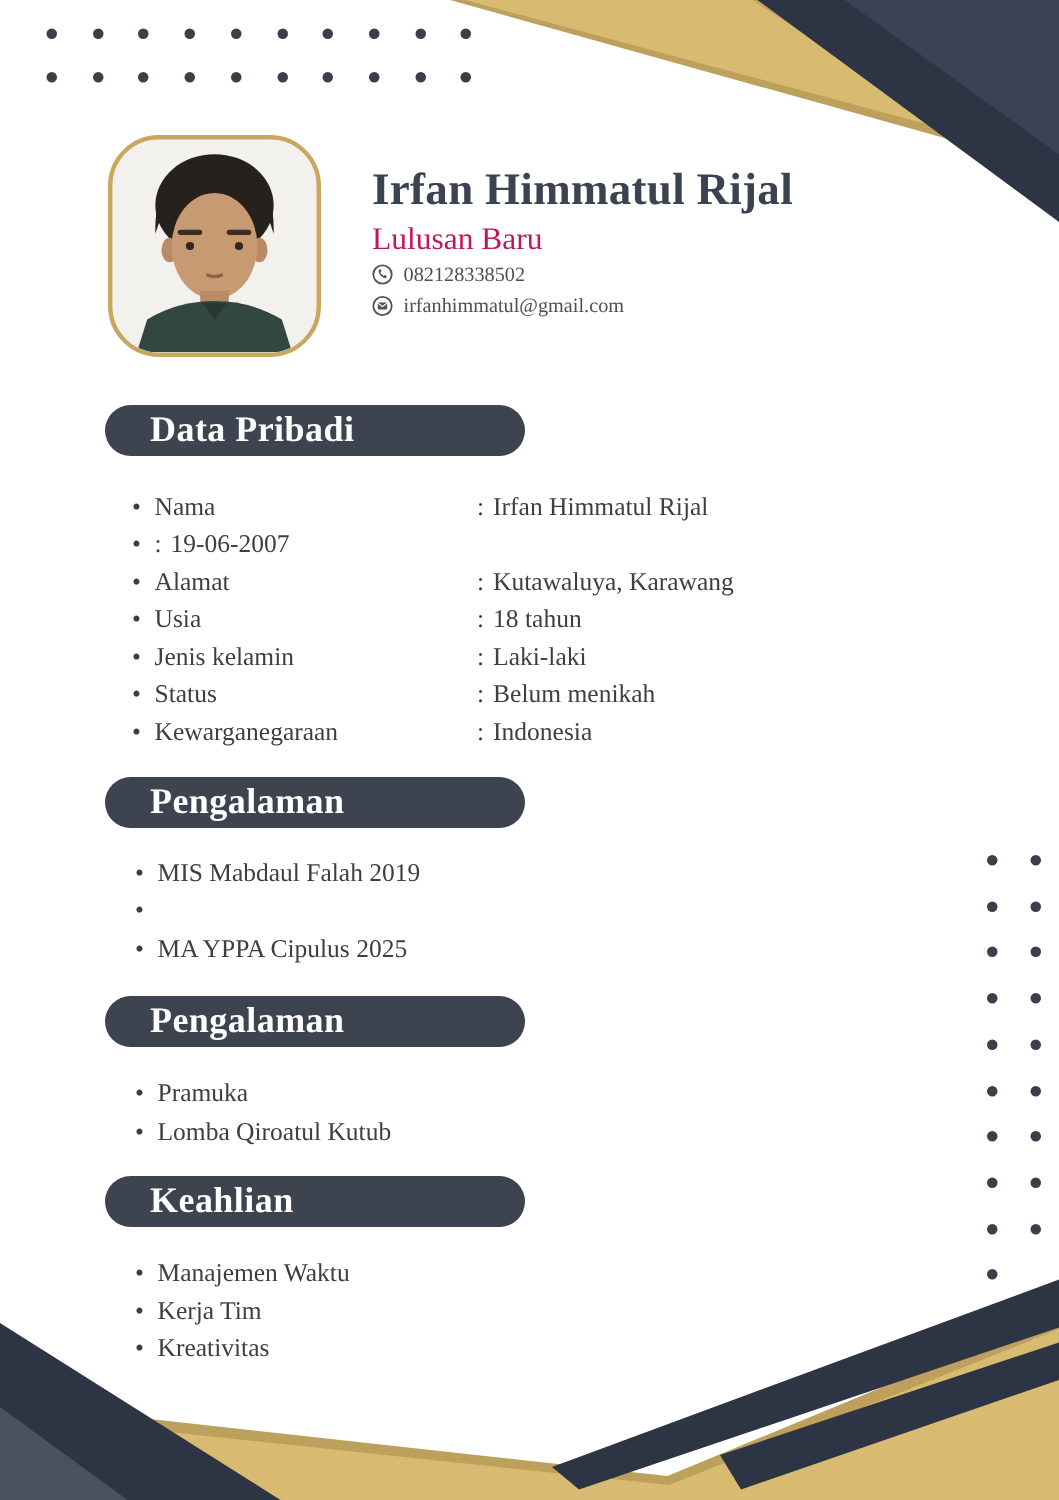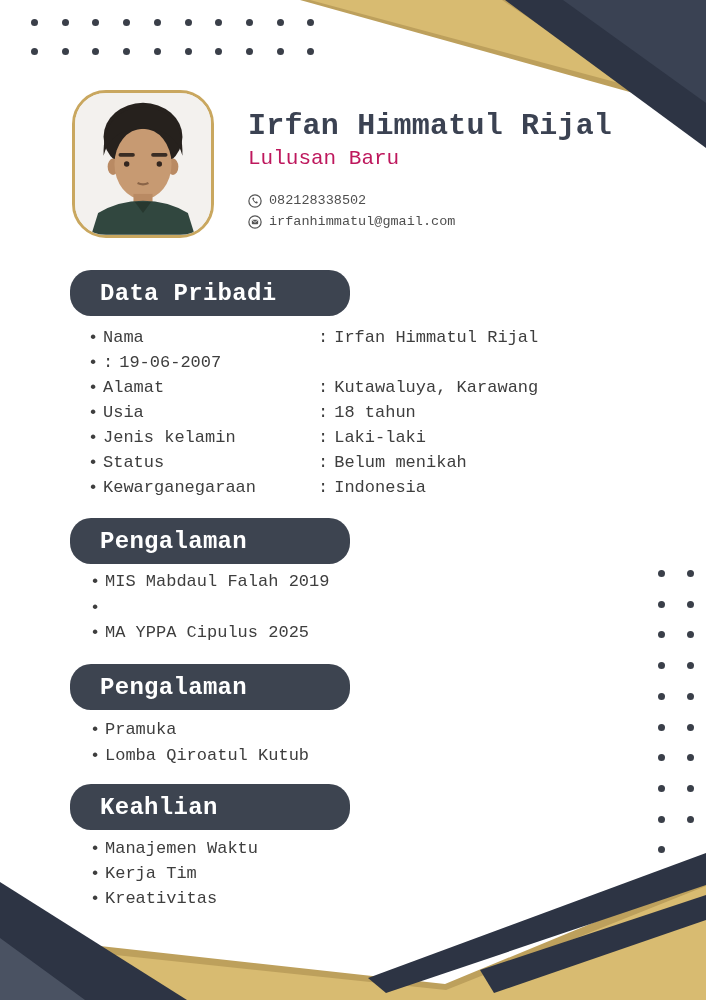--- a/index.html
+++ b/index.html
@@ -1,42 +1,42 @@
 <!DOCTYPE html>
 <html><head>
 <meta charset="utf-8">
 <style>
   html,body{margin:0;padding:0;background:#e8e8e8;}
   .page{
     position:relative;width:706px;height:1000px;margin:0 auto;
     background:#ffffff;overflow:hidden;
-    font-family:Liberation Mono, monospace;color:#3e3e3e;
+    font-family:Liberation Serif, serif;color:#3e3e3e;
   }
   svg{display:block}
   .decor{position:absolute;left:0;z-index:1;pointer-events:none}
   .decor.top{top:0}
   .decor.bottom{bottom:0}
   .dot{position:absolute;width:7px;height:7px;border-radius:50%;background:#3a3f49;z-index:2}
 
   
   .photo-frame{
     position:absolute;left:72px;top:90px;width:142px;height:148px;
     border:3px solid #c9a75f;border-radius:34px;overflow:hidden;
     background:#f3f1ee;z-index:3;box-sizing:border-box;
   }
   .head-block{position:absolute;left:248px;top:110px;z-index:3}
   .person-name{font-size:30px;font-weight:700;color:#3b4252;letter-spacing:.2px;line-height:1.1}
   .person-title{font-size:21px;color:#be185d;margin-top:4px}
-  .contact{margin-top:20px}
+  .contact{margin-top:0}
   .contact-row{display:flex;align-items:center;gap:7px;height:21px;font-size:13.5px;color:#4f4f4f}
   .cicon{width:14px;height:14px;flex:0 0 auto}
 
   
   .pill{
-    position:absolute;left:70px;width:280px;height:46px;z-index:3;
+    position:absolute;left:70px;width:280px;height:34px;z-index:3;
     background:#3d4450;border-radius:21px;color:#ffffff;
     display:flex;align-items:center;padding-left:30px;box-sizing:border-box;
     font-size:24px;font-weight:700;letter-spacing:.3px;
   }
   .rows{position:absolute;left:88px;top:325px;width:480px;z-index:3}
   .drow{display:flex;height:25px;align-items:center;font-size:17px}
   .bullet{width:15px;flex:0 0 auto;color:#3e3e3e}
   .dlabel{width:215px;flex:0 0 auto}
   .dsep{margin-right:6px}
   .blist{position:absolute;left:90px;z-index:3;width:420px}

